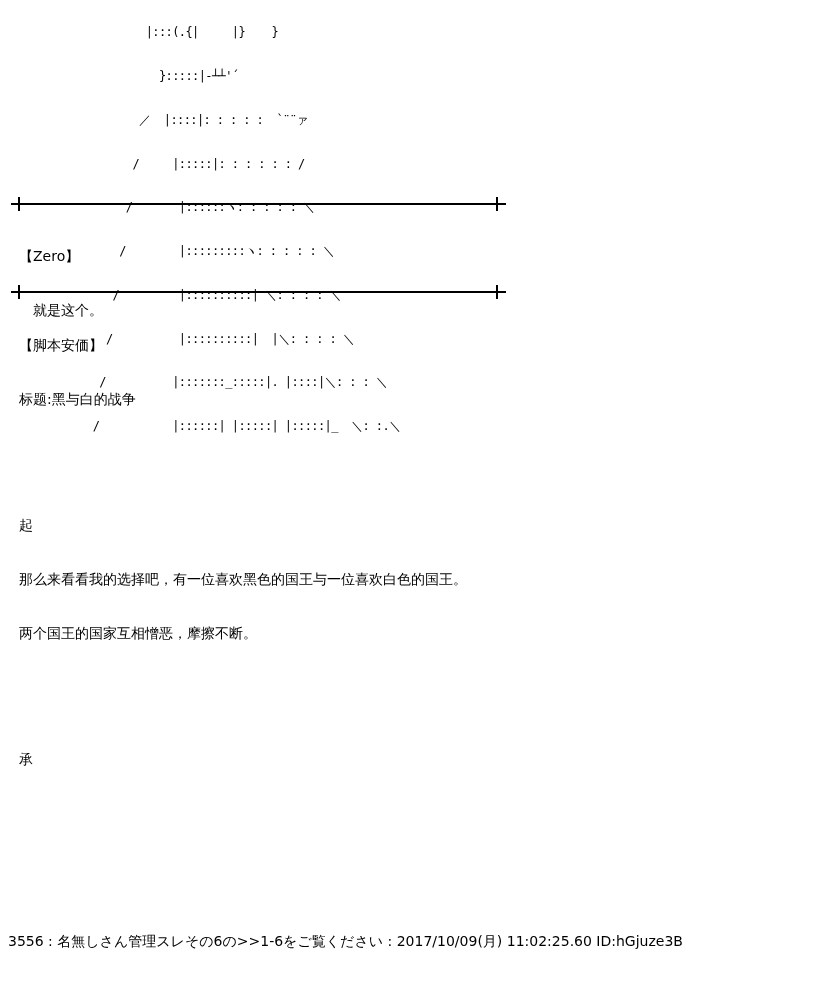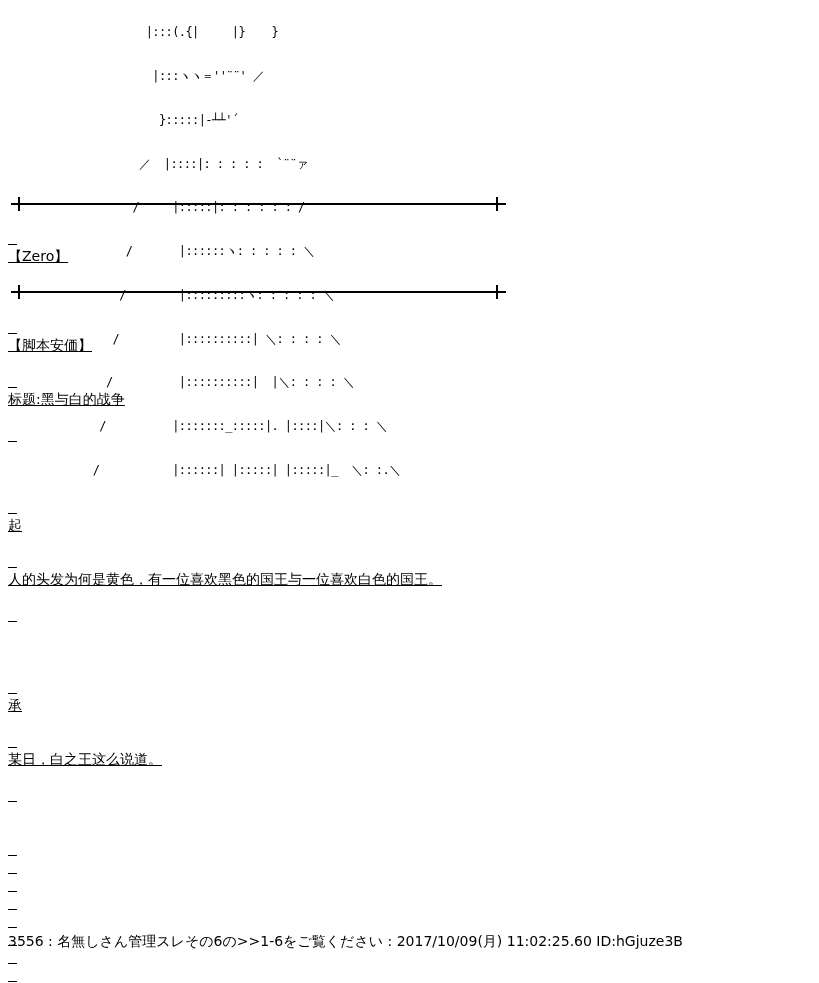--- a/index.html
+++ b/index.html
@@ -15,67 +15,67 @@
       letter-spacing: -0.6px;
     }
     .sep {
       position: absolute; left: 11px; width: 495px; height: 2px; background: #000;
     }
     .sep .tick {
       position: absolute; top: -6px; width: 2px; height: 14px; background: #000;
     }
     .sep .tick.l { left: 7px; }
     .sep .tick.r { left: 485px; }
-    .block { position: absolute; left: 8px; font-size: 14px; line-height: 18px; white-space: pre; text-decoration: underline; }
+    .block { position: absolute; left: 19px; font-size: 14px; line-height: 18px; white-space: pre; }
     .line { display: block; height: 18px; }
     .indent { padding-left: 14px; }
     .footer { position: absolute; left: 8px; top: 896px; font-size: 14px; line-height: 18px; white-space: pre; }
   </style>
 </head>
 <body>
 
 <div class="aa">
   <div>                      |:::(.{|     |}    }</div>
-  <div>                       |:::ヽヽ＝''¨¨' ／</div>
   <div>                        }:::::|-┴┴'´</div>
   <div>                     ／  |::::|: : : : :  `¨¨ァ</div>
   <div>                    /     |:::::|: : : : : : /</div>
   <div>                   /       |::::::ヽ: : : : : ＼</div>
   <div>                  /        |:::::::::ヽ: : : : : ＼</div>
   <div>                 /         |::::::::::| ＼: : : : ＼</div>
   <div>                /          |::::::::::|  |＼: : : : ＼</div>
   <div>               /          |:::::::_:::::|. |::::|＼: : : ＼</div>
   <div>              /           |::::::| |:::::| |:::::|_  ＼: :.＼</div>
 </div>
 
 <div class="sep" style="top:203px;">
   <span class="tick l"></span>
   <span class="tick r"></span>
 </div>
 
 <div class="block" style="top:211px;">
   <span class="line">【Zero】</span>
+  <span class="line indent">就是这个。</span>
 </div>
 
 <div class="sep" style="top:291px;">
   <span class="tick l"></span>
   <span class="tick r"></span>
 </div>
 
 <div class="block" style="top:300px;">
   <span class="line">【脚本安価】</span>
   <span class="line">标题:黑与白的战争</span>
   <span class="line"></span>
 
   <span class="line">起</span>
-  <span class="line">人的头发为何是黄色，有一位喜欢黑色的国王与一位喜欢白色的国王。</span>
+  <span class="line">那么来看看我的选择吧，有一位喜欢黑色的国王与一位喜欢白色的国王。</span>
+  <span class="line">两个国王的国家互相憎恶，摩擦不断。</span>
   <span class="line"></span>
 
   <span class="line">承</span>
-  <span class="line">某日，白之王这么说道。</span>
   <span class="line"></span>
   
   
   
   
   
   
   
   
 

